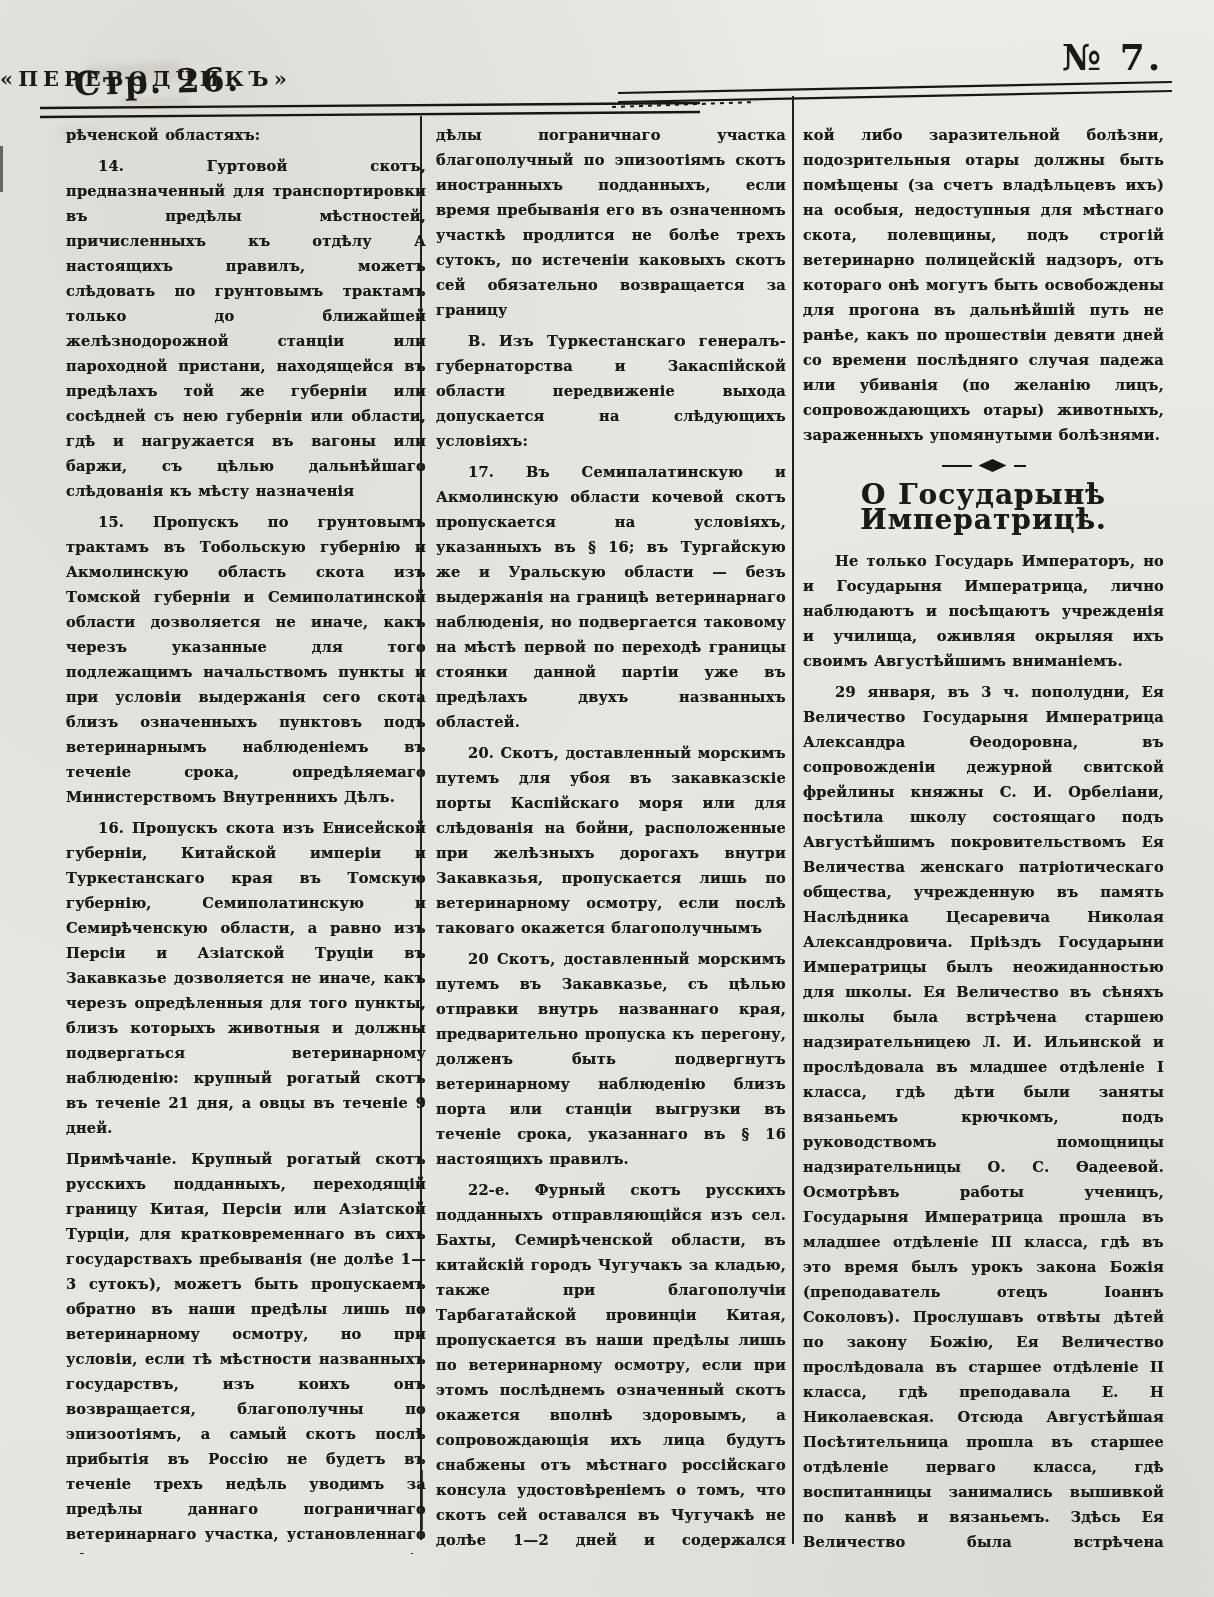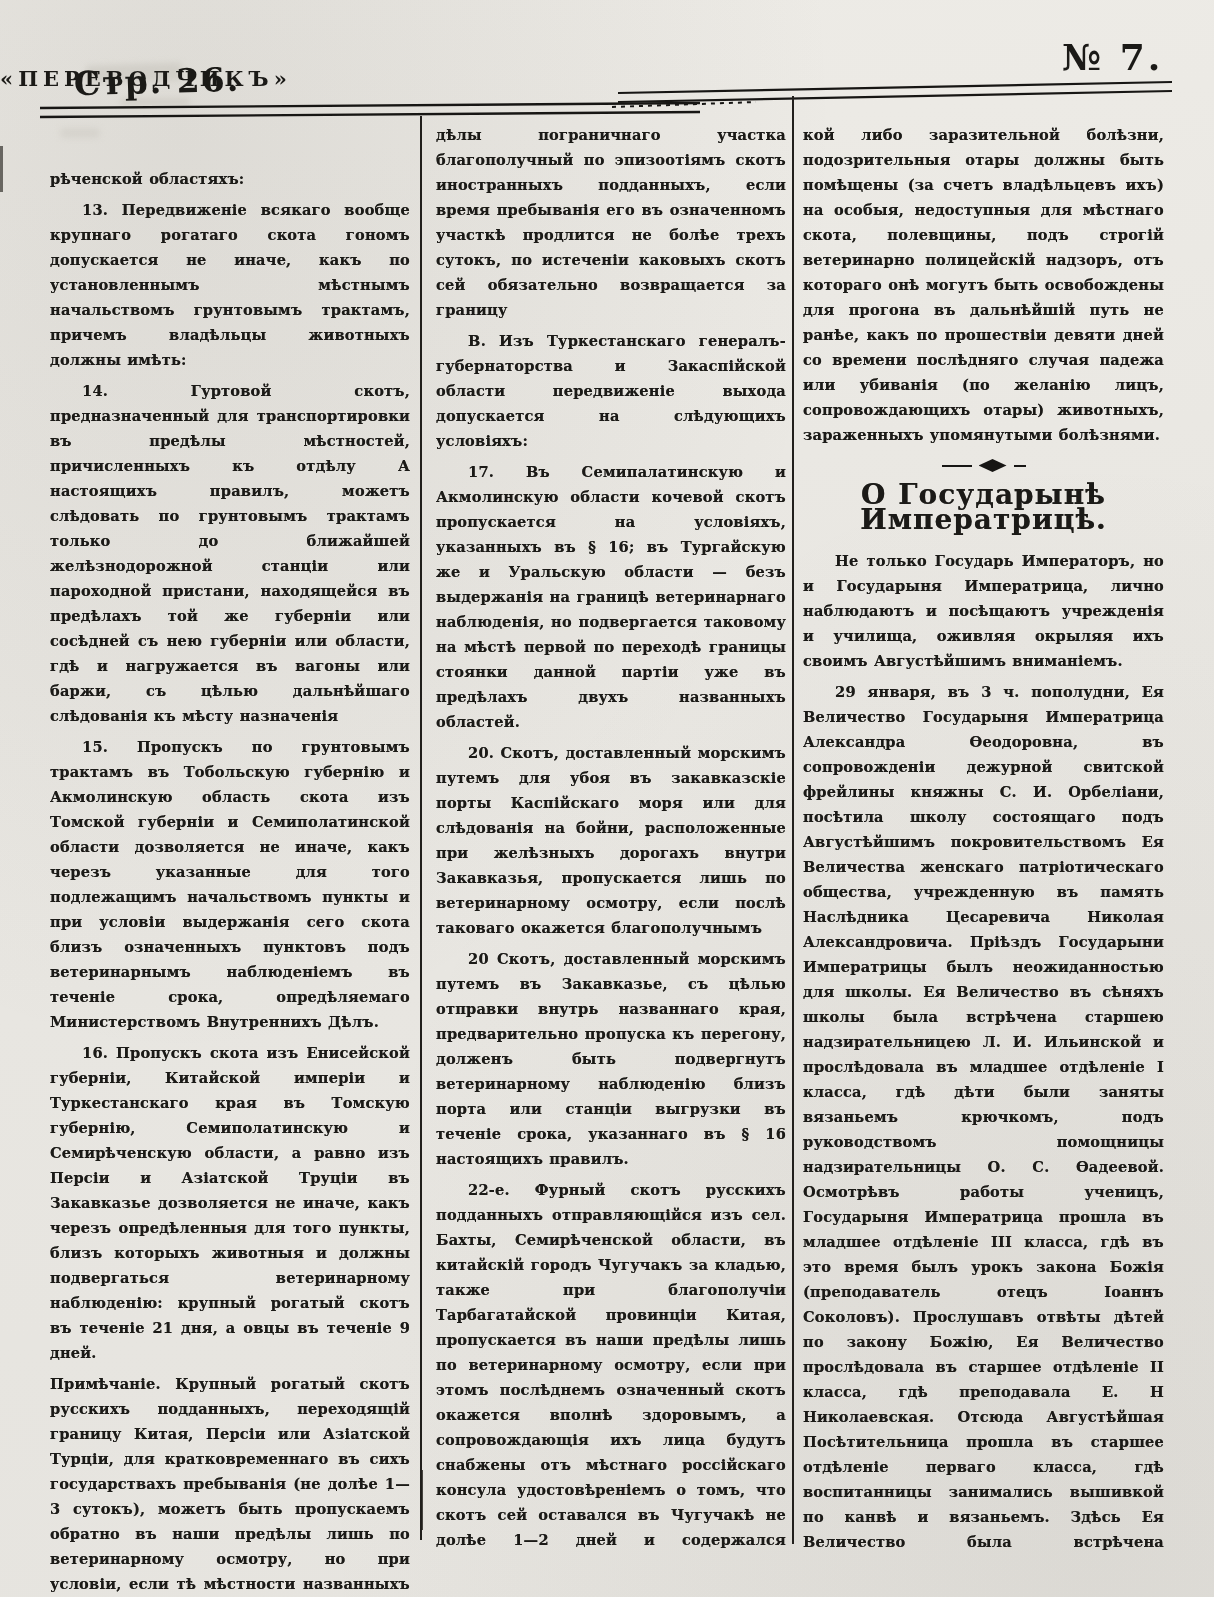--- a/index.html
+++ b/index.html
@@ -29,21 +29,21 @@
   .t2{left:420px;top:1470px;width:3px;height:60px;opacity:.9;}
   
   .divider{position:absolute;width:2px;background:#211f1c;}
   .d1{left:420px;top:116px;height:1424px;}
   .d2{left:792px;top:96px;height:1448px;}
   
   .col{position:absolute;top:122px;height:1432px;overflow:hidden;
     text-align:justify;font-size:14.6px;line-height:25px;font-weight:bold;
     letter-spacing:.2px;word-spacing:1px;
     text-shadow:0 0 .5px rgba(27,26,23,.65);}
-  .c1{left:50px;width:360px;margin-top:44px;}
+  .c1{left:66px;width:360px;}
   .c2{left:436px;width:350px;}
   .c3{left:803px;width:361px;}
   .p{margin:0 0 6px 0;text-indent:2.2em;}
   .p.noind{text-indent:0;}
   .p.item{text-indent:1.6em;}
   
   .ornament{display:flex;align-items:center;justify-content:center;gap:7px;margin:12px 0 10px;}
   .orn-line{width:30px;height:2px;background:#171614;}
   .orn-line.short{width:12px;}
   .orn-diamond{width:28px;height:13px;background:#171614;
@@ -72,21 +72,20 @@
     <path d="M618,17 L1172,6" stroke="#171614" stroke-width="2.2" fill="none"></path>
     <path d="M618,26 L1172,15" stroke="#171614" stroke-width="2.2" fill="none"></path>
     <path d="M612,31 L756,26" stroke="#171614" stroke-width="2" stroke-dasharray="4,5" fill="none"></path>
   </svg>
 
   <div class="divider d1"></div>
   <div class="divider d2"></div>
 
   <div class="col c1">
     <p class="p noind">рѣченской областяхъ:</p>
-    <p class="p">13. Передвиженіе всякаго вообще крупнаго рогатаго скота гономъ допускается не иначе, какъ по установленнымъ мѣстнымъ начальствомъ грунтовымъ трактамъ, причемъ владѣльцы животныхъ должны имѣть:</p>
     <p class="p">14. Гуртовой скотъ, предназначенный для транспортировки въ предѣлы мѣстностей, причисленныхъ къ отдѣлу А настоящихъ правилъ, можетъ слѣдовать по грунтовымъ трактамъ только до ближайшей желѣзнодорожной станціи или пароходной пристани, находящейся въ предѣлахъ той же губерніи или сосѣдней съ нею губерніи или области, гдѣ и нагружается въ вагоны или баржи, съ цѣлью дальнѣйшаго слѣдованія къ мѣсту назначенія</p>
     <p class="p">15. Пропускъ по грунтовымъ трактамъ въ Тобольскую губернію и Акмолинскую область скота изъ Томской губерніи и Семиполатинской области дозволяется не иначе, какъ черезъ указанные для того подлежащимъ начальствомъ пункты и при условіи выдержанія сего скота близъ означенныхъ пунктовъ подъ ветеринарнымъ наблюденіемъ въ теченіе срока, опредѣляемаго Министерствомъ Внутреннихъ Дѣлъ.</p>
     <p class="p">16. Пропускъ скота изъ Енисейской губерніи, Китайской имперіи и Туркестанскаго края въ Томскую губернію, Семиполатинскую и Семирѣченскую области, а равно изъ Персіи и Азіатской Труціи въ Закавказье дозволяется не иначе, какъ черезъ опредѣленныя для того пункты, близъ которыхъ животныя и должны подвергаться ветеринарному наблюденію: крупный рогатый скотъ въ теченіе 21 дня, а овцы въ теченіе 9 дней.</p>
     <p class="p noind">Примѣчаніе. Крупный рогатый скотъ русскихъ подданныхъ, переходящій границу Китая, Персіи или Азіатской Турціи, для кратковременнаго въ сихъ государствахъ пребыванія (не долѣе 1—3 сутокъ), можетъ быть пропускаемъ обратно въ наши предѣлы лишь по ветеринарному осмотру, но при условіи, если тѣ мѣстности названныхъ государствъ, изъ коихъ онъ возвращается, благополучны по эпизоотіямъ, а самый скотъ послѣ прибытія въ Россію не будетъ въ теченіе трехъ недѣль уводимъ за предѣлы даннаго пограничнаго ветеринарнаго участка, установленнаго мѣстными властями съ утвержденія Министерства Внутреннихъ Дѣлъ. Такимъ же порядкомъ можетъ быть пропускаемъ въ пре-</p>
   </div>
 
   <div class="col c2">
     <p class="p noind">дѣлы пограничнаго участка благополучный по эпизоотіямъ скотъ иностранныхъ подданныхъ, если время пребыванія его въ означенномъ участкѣ продлится не болѣе трехъ сутокъ, по истеченіи каковыхъ скотъ сей обязательно возвращается за границу</p>
     <p class="p">В. Изъ Туркестанскаго генералъ-губернаторства и Закаспійской области передвиженіе выхода допускается на слѣдующихъ условіяхъ:</p>
     <p class="p">17. Въ Семипалатинскую и Акмолинскую области кочевой скотъ пропускается на условіяхъ, указанныхъ въ § 16; въ Тургайскую же и Уральскую области — безъ выдержанія на границѣ ветеринарнаго наблюденія, но подвергается таковому на мѣстѣ первой по переходѣ границы стоянки данной партіи уже въ предѣлахъ двухъ названныхъ областей.</p>

